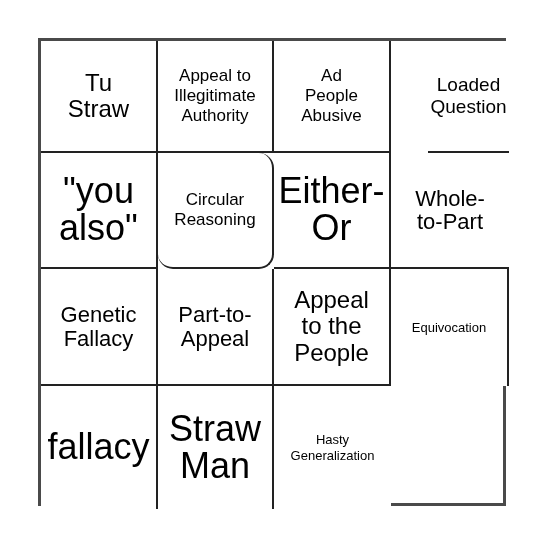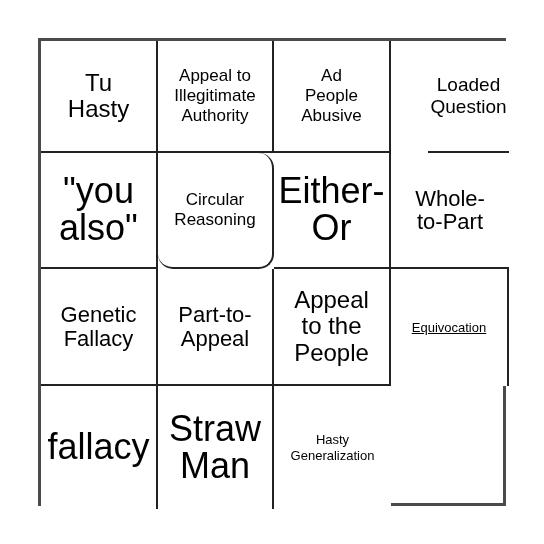--- a/index.html
+++ b/index.html
@@ -64,21 +64,21 @@
   .sz-l   { font-size: 24px;  line-height: 1.1; }
   .sz-xl  { font-size: 22px;  line-height: 1.06; }
   .sz-xxl { font-size: 36px;  line-height: 1.02; }
 </style>
 </head>
 <body>
 
 <div id="bingo-card" style="border-color: rgb(74, 74, 74); background: rgb(255, 255, 255);">
     <div class="bingo-cell" style="border-right-color: rgb(34, 34, 34); border-bottom-color: rgb(34, 34, 34);">
       <span class="cell-text sz-l" style="color: rgb(0, 0, 0);">Tu
-Hasty</span>
+Straw</span>
     </div>
     <div class="bingo-cell" style="border-right-color: rgb(34, 34, 34); border-bottom-color: rgb(34, 34, 34);">
       <span class="cell-text sz-s" style="color: rgb(0, 0, 0);">Appeal to
 Illegitimate
 Authority</span>
     </div>
     <div class="bingo-cell" style="border-right-color: rgb(34, 34, 34); border-bottom-color: rgb(34, 34, 34);">
       <span class="cell-text sz-s" style="color: rgb(0, 0, 0);">Ad
 People
 Abusive</span>
@@ -109,21 +109,21 @@
     </div>
     <div class="bingo-cell" style="border-right-color: rgb(34, 34, 34); border-bottom-color: rgb(34, 34, 34);">
       <span class="cell-text sz-xl" style="color: rgb(0, 0, 0);">Part-to-
 Appeal</span>
     </div>
     <div class="bingo-cell" style="border-right-color: rgb(34, 34, 34); border-bottom-color: rgb(34, 34, 34);">
       <span class="cell-text sz-l" style="color: rgb(0, 0, 0);">Appeal
 to the
 People</span>
     </div>
-    <div class="bingo-cell row-last" style="border-right-color: rgb(34, 34, 34); border-bottom-color: rgb(34, 34, 34); text-decoration: underline;">
+    <div class="bingo-cell row-last" style="border-right-color: rgb(34, 34, 34); border-bottom-color: rgb(34, 34, 34);">
       <span class="cell-text sz-xs" style="color: rgb(0, 0, 0);">Equivocation</span>
     </div>
     <div class="bingo-cell row-last" style="border-right-color: rgb(34, 34, 34); border-bottom-color: rgb(34, 34, 34);">
       <span class="cell-text sz-xxl" style="color: rgb(0, 0, 0);">fallacy</span>
     </div>
     <div class="bingo-cell row-last" style="border-right-color: rgb(34, 34, 34); border-bottom-color: rgb(34, 34, 34);">
       <span class="cell-text sz-xxl" style="color: rgb(0, 0, 0);">Straw
 Man</span>
     </div>
     <div class="bingo-cell col-last row-last" style="border-right-color: rgb(34, 34, 34); border-bottom-color: rgb(34, 34, 34);">

